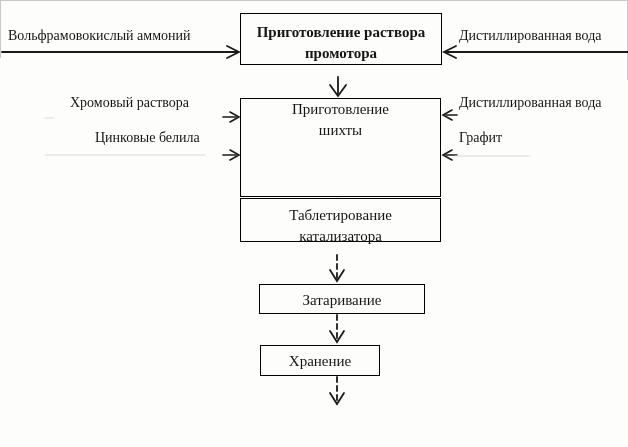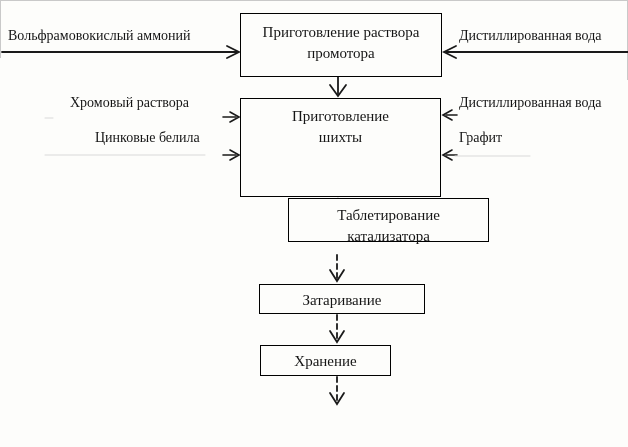--- a/index.html
+++ b/index.html
@@ -15,25 +15,25 @@
   .box{
     position:absolute;
     box-sizing:border-box;
     border:1.5px solid #000;
     background:#fdfdfb;
     text-align:center;
     font-size:15px;
     line-height:21px;
     white-space:pre-line;
   }
-  .box-promoter{left:240px;top:13px;width:202px;height:64px;padding-top:8px;}
-  .box-charge{left:240px;top:98px;width:201px;height:99px;padding-top:7px;}
-  .box-tablet{left:240px;top:198px;width:201px;height:44px;padding-top:6px;margin-left:48px;}
+  .box-promoter{left:240px;top:13px;width:202px;height:52px;padding-top:8px;font-weight:bold;}
+  .box-charge{left:240px;top:98px;width:201px;height:99px;padding-top:0;}
+  .box-tablet{left:240px;top:198px;width:201px;height:44px;padding-top:6px;}
   .box-pack{left:259px;top:284px;width:166px;height:30px;padding-top:5px;}
-  .box-store{left:260px;top:345px;width:131px;height:31px;padding-top:5px;}
+  .box-store{left:260px;top:345px;width:120px;height:31px;padding-top:5px;}
   .box-ship{left:260px;top:407px;width:149px;height:31px;padding-top:5px;}
   .lbl{
     position:absolute;
     font-size:14px;
     line-height:17px;
     white-space:nowrap;
   }
   .lbl-tungsten{left:8px;top:27px;}
   .lbl-dist1{left:459px;top:27px;}
   .lbl-chromic{left:70px;top:94px;}

